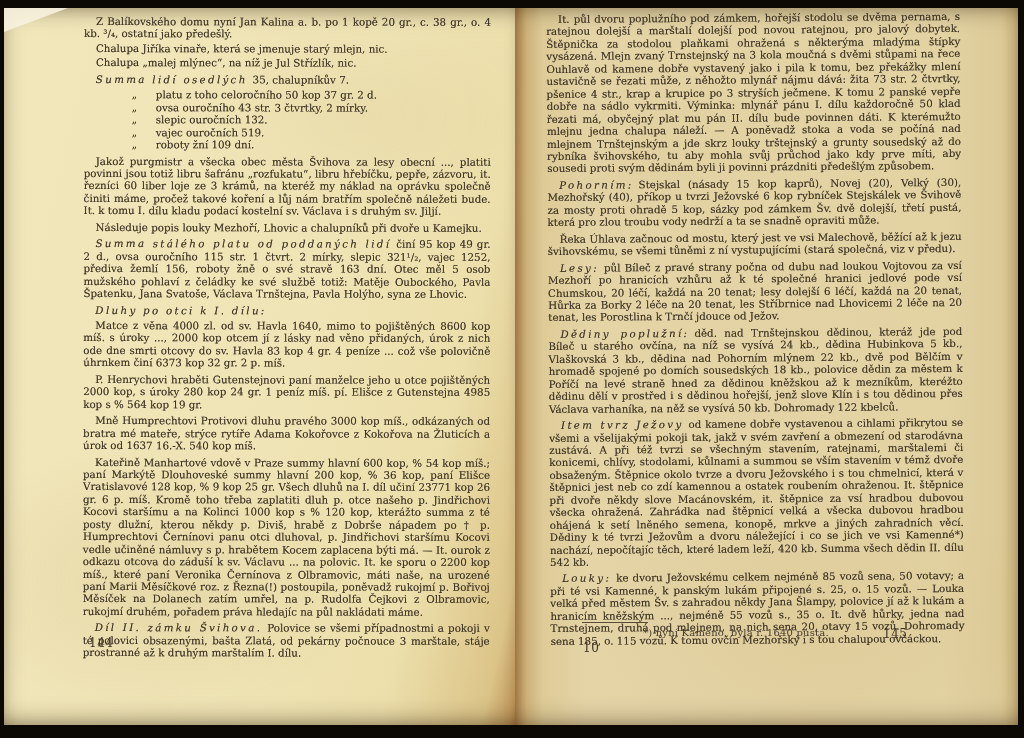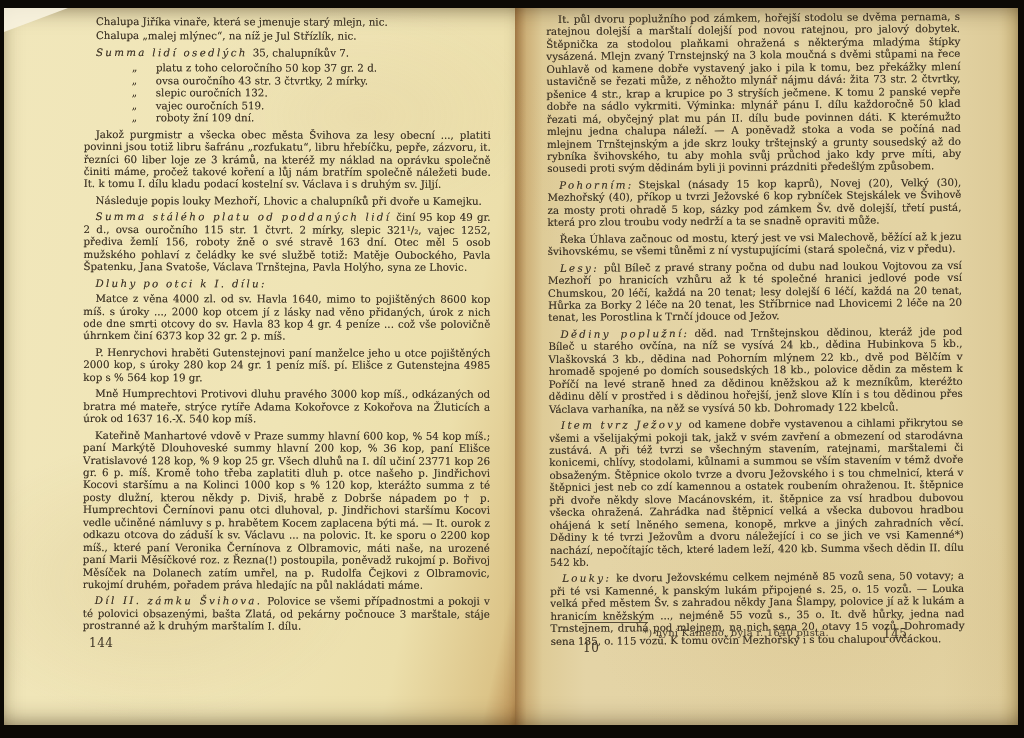--- a/index.html
+++ b/index.html
@@ -60,20 +60,21 @@
 <body>
 
 <div class="spread">
   <div class="page page-left">
     <div class="corner-lift"></div>
   </div>
   <div class="page page-right"></div>
 </div>
 
 <div id="left-text" class="textcol">
+  <p class="para"><span>Z Balíkovského domu nyní Jan Kalina a. b. po 1 kopě 20 gr., c. 38 gr., o. 4 kb. ³/₄, ostatní jako předešlý.</span></p>
   <p class="para"><span>Chalupa Jiříka vinaře, která se jmenuje starý mlejn, nic.</span></p>
   <p class="para"><span>Chalupa „malej mlýnec“, na níž je Jul Střízlík, nic.</span></p>
 
   <p class="para heading-para"><span class="lead">Summa lidí osedlých</span><span>35, chalupníkův 7.</span></p>
 
   <div class="list">
     <div class="list-row">
         <span class="ditto">„</span>
         <span>platu z toho celoročního 50 kop 37 gr. 2 d.</span>
       </div>

